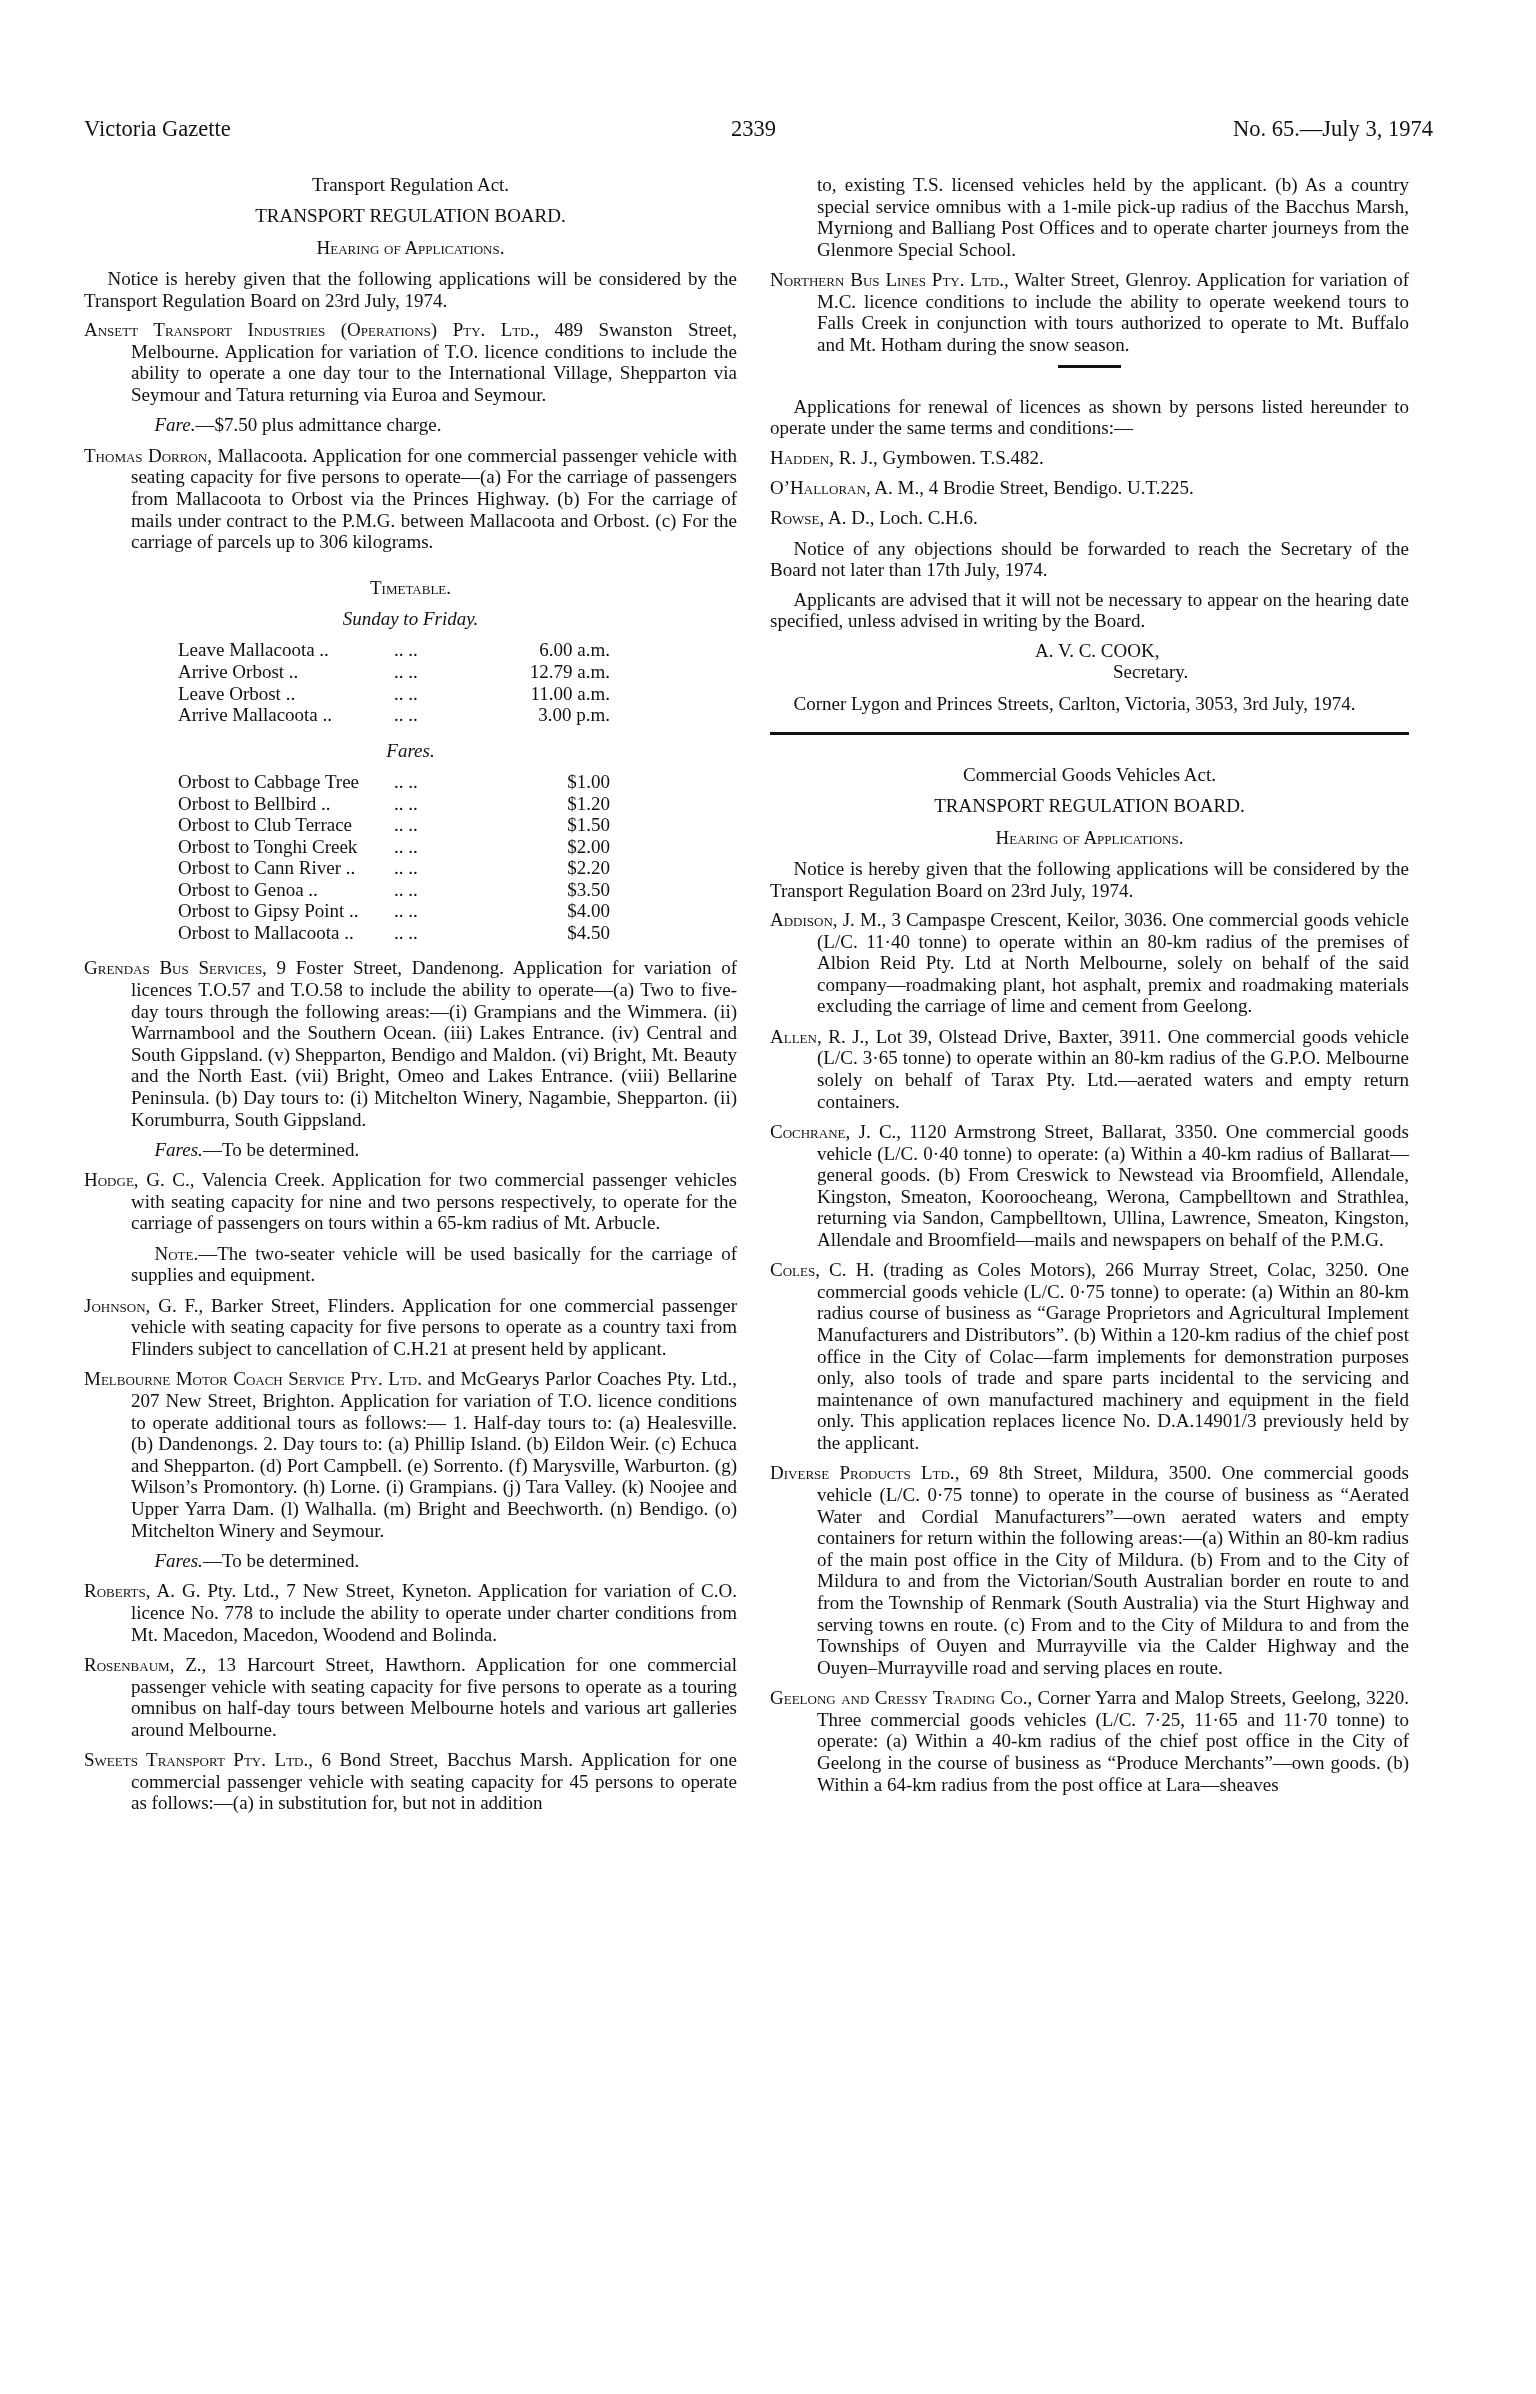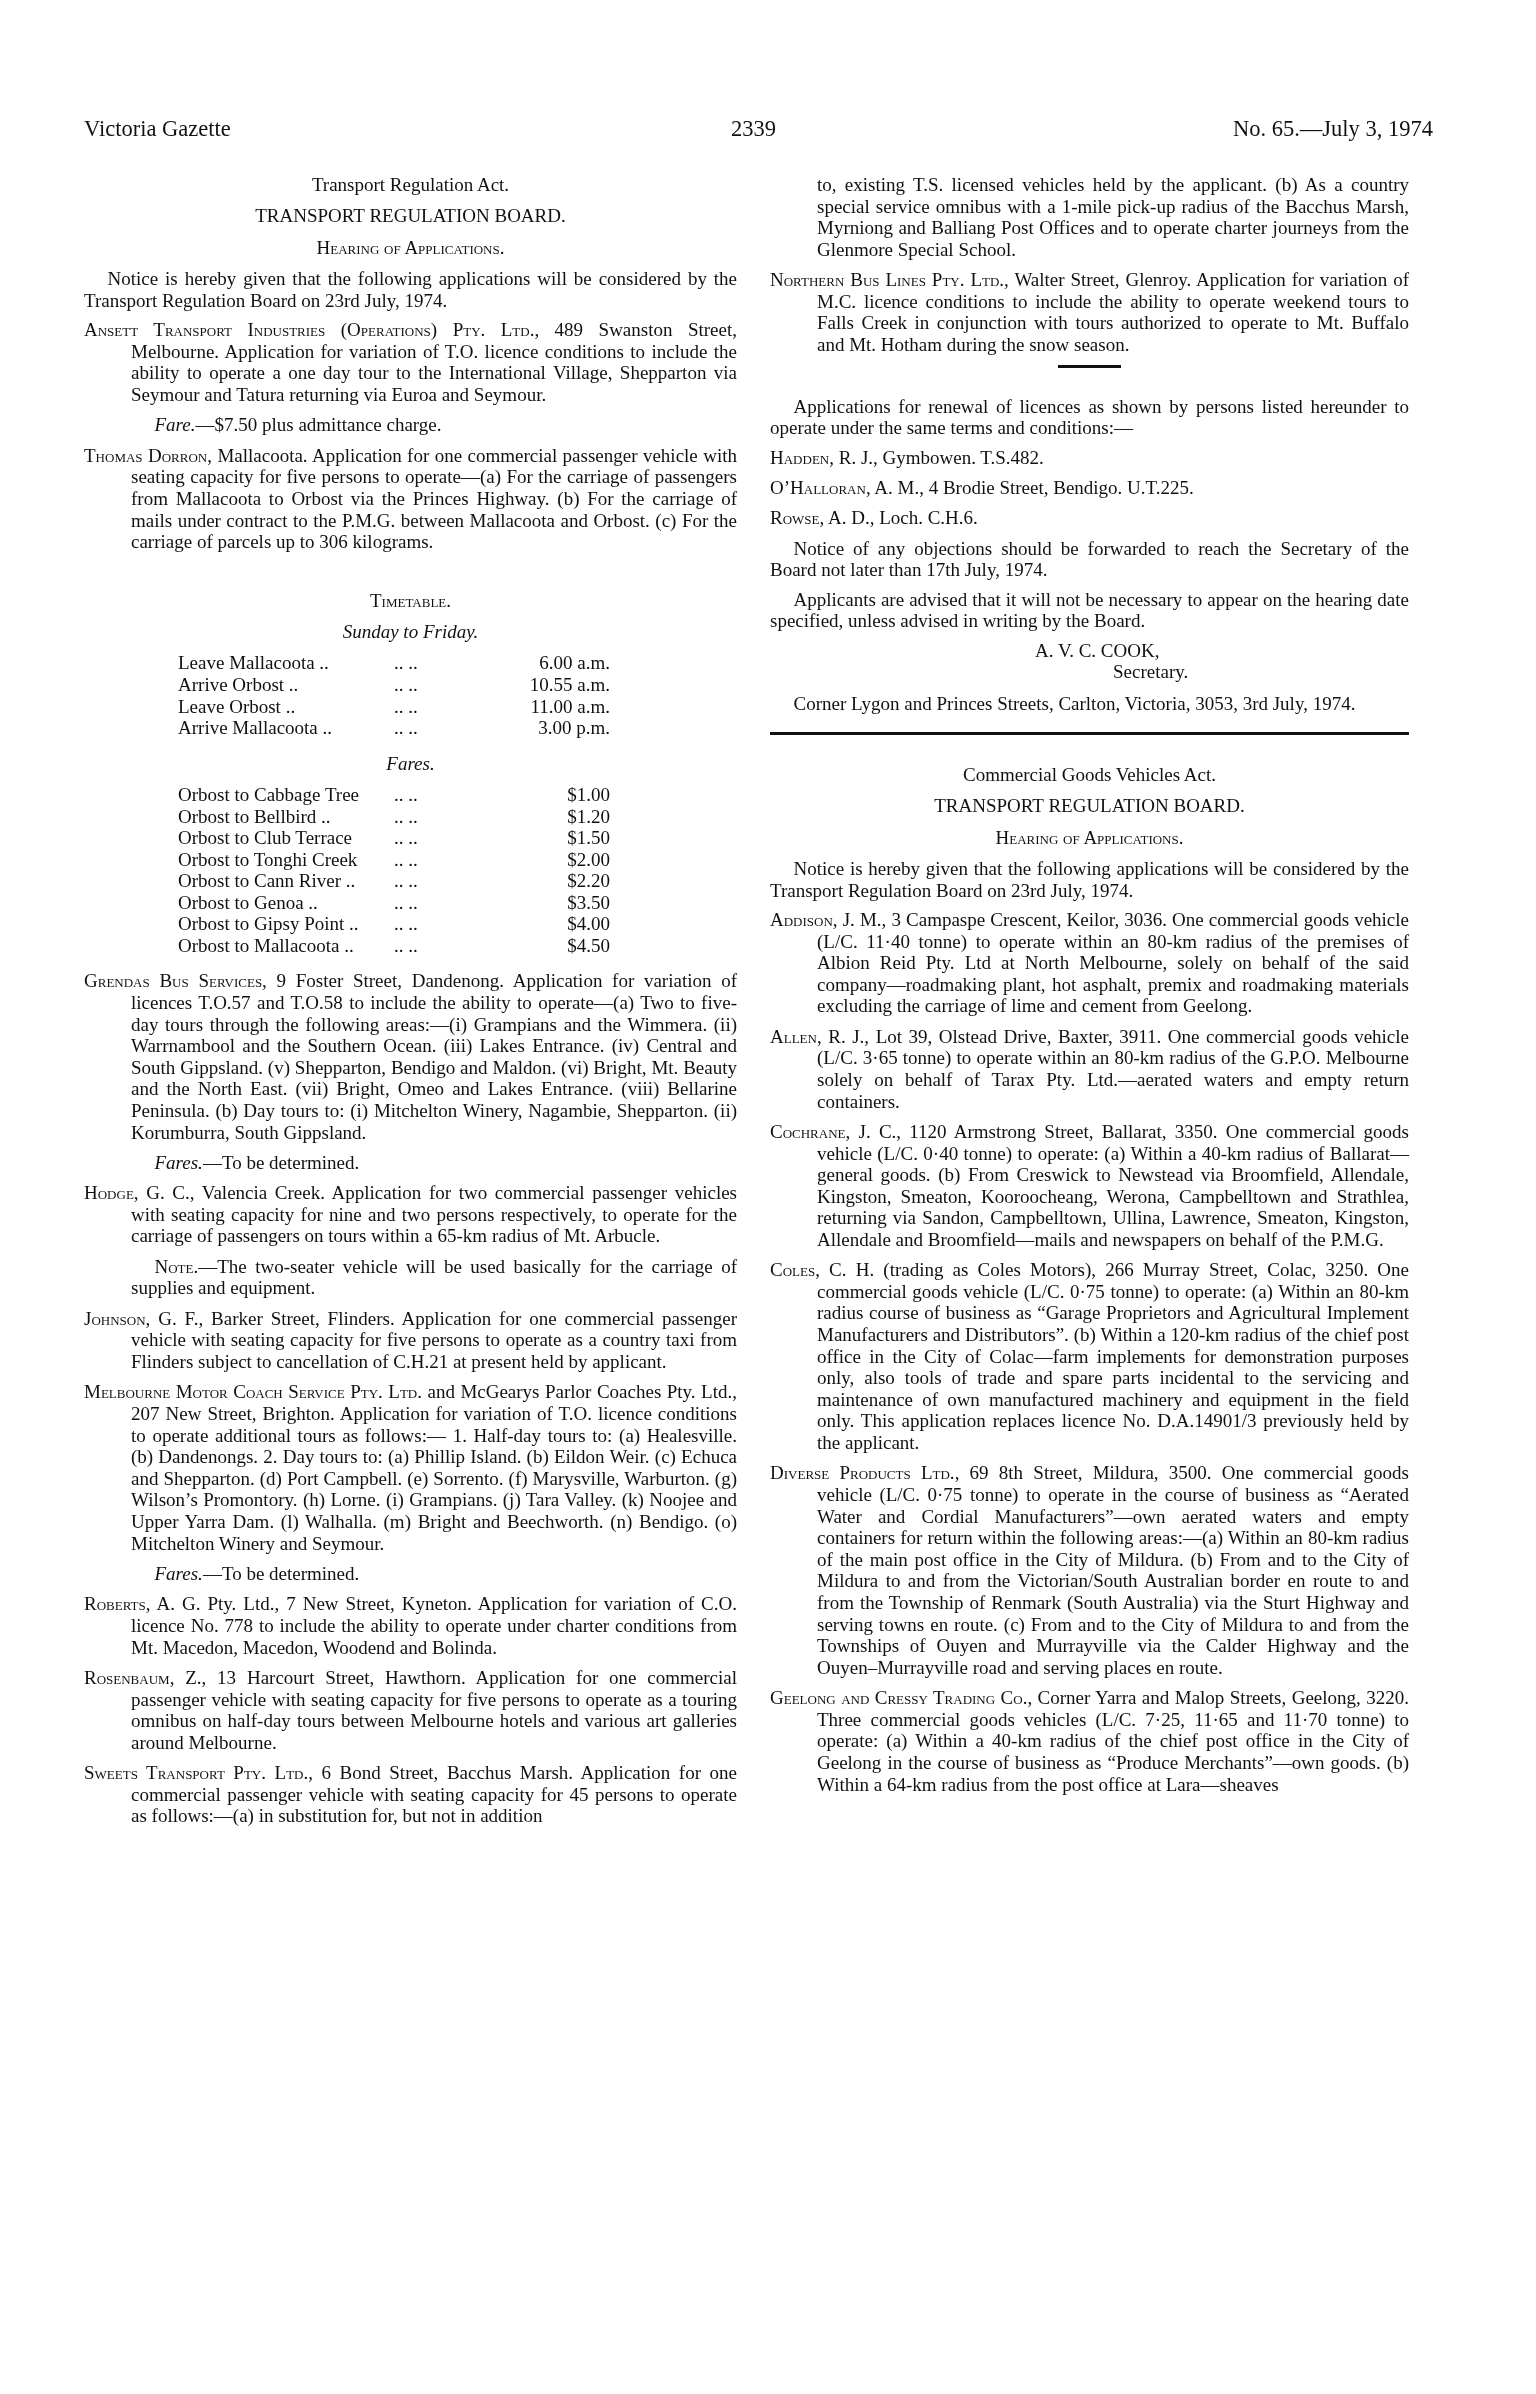--- a/index.html
+++ b/index.html
@@ -94,33 +94,33 @@
     <span class="name">Ansett Transport Industries (Operations) Pty. Ltd.</span><span>, 489 Swanston Street, Melbourne. Application for variation of T.O. licence conditions to include the ability to operate a one day tour to the International Village, Shepparton via Seymour and Tatura returning via Euroa and Seymour.</span>
   </p>
   <p class="note">
     <span class="italic">Fare.</span><span>—$7.50 plus admittance charge.</span>
   </p>
 
   <p class="entry">
     <span class="name">Thomas Dorron</span><span>, Mallacoota. Application for one commercial passenger vehicle with seating capacity for five persons to operate—(a) For the carriage of passengers from Mallacoota to Orbost via the Princes Highway. (b) For the carriage of mails under contract to the P.M.G. between Mallacoota and Orbost. (c) For the carriage of parcels up to 306 kilograms.</span>
   </p>
 
-  <p class="center-line smallcaps" style="margin-top:37px">Timetable.</p>
+  <p class="center-line smallcaps" style="margin-top:24px">Timetable.</p>
   <p class="center-line italic">Sunday to Friday.</p>
   <table class="tt">
     <tbody>
         <tr>
           <td class="label">Leave Mallacoota ..</td>
           <td class="dots">..          ..</td>
           <td class="val">6.00 a.m.</td>
         </tr>
     <tr>
           <td class="label">Arrive Orbost ..</td>
           <td class="dots">..          ..</td>
-          <td class="val">10.55 a.m.</td>
+          <td class="val">12.79 a.m.</td>
         </tr>
     <tr>
           <td class="label">Leave Orbost ..</td>
           <td class="dots">..          ..</td>
           <td class="val">11.00 a.m.</td>
         </tr>
     <tr>
           <td class="label">Arrive Mallacoota ..</td>
           <td class="dots">..          ..</td>
           <td class="val">3.00 p.m.</td>

